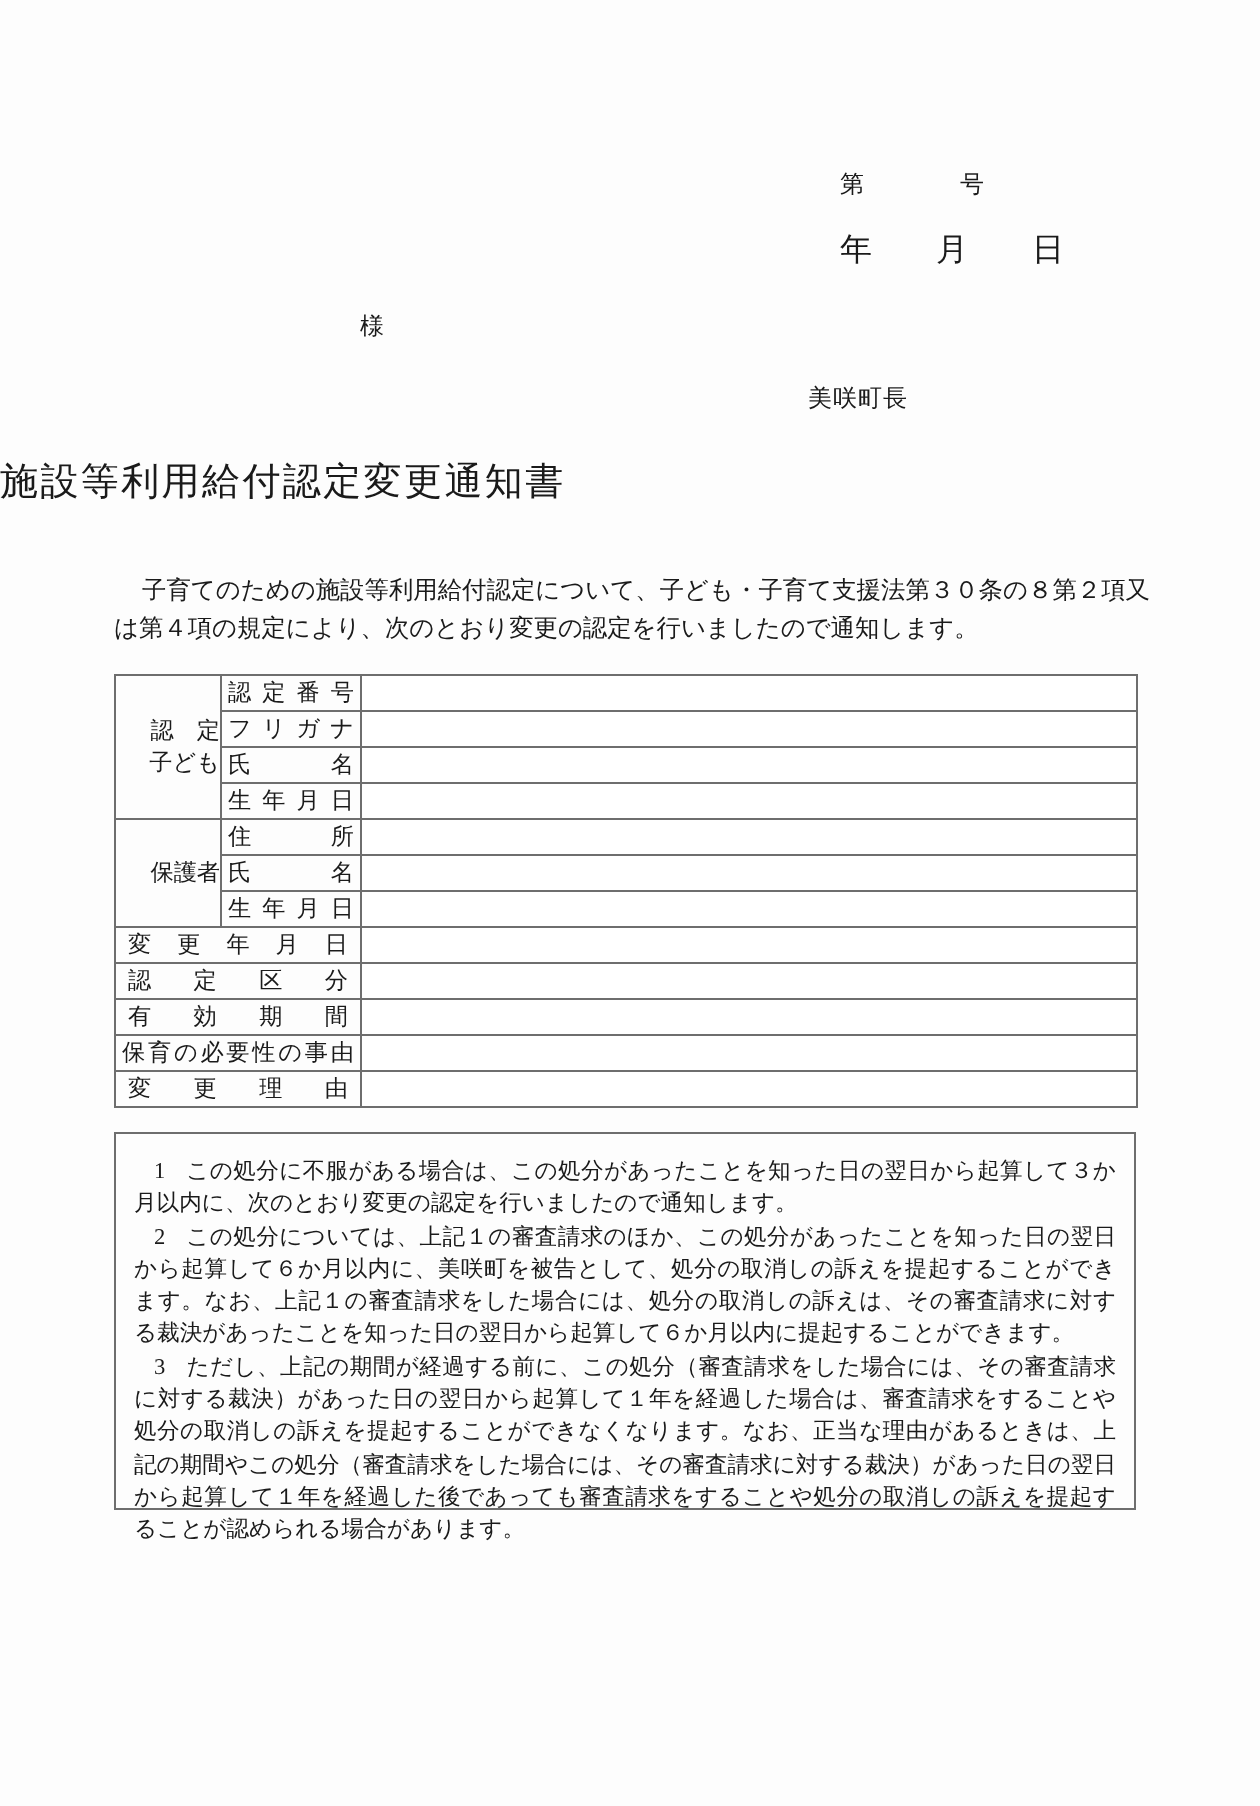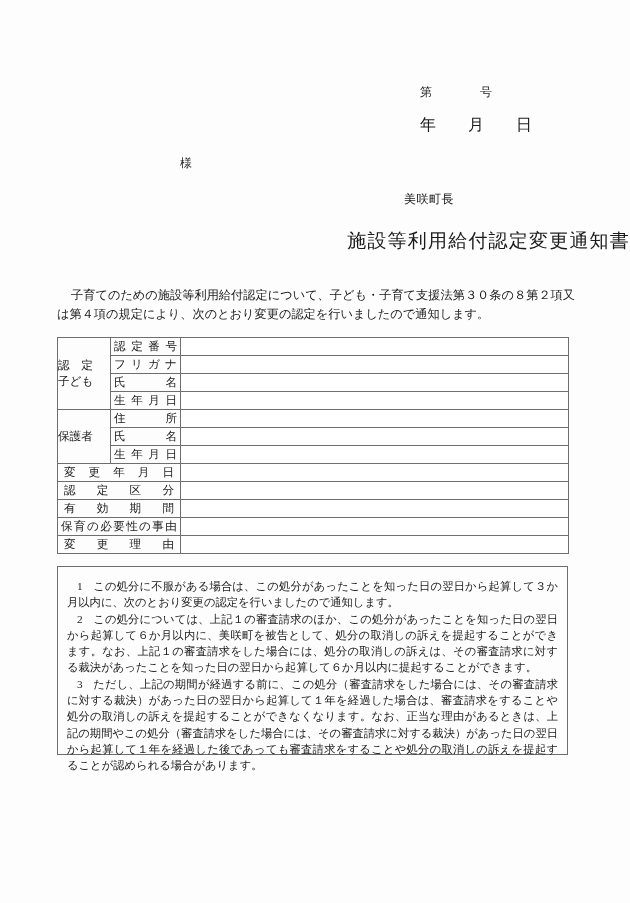--- a/index.html
+++ b/index.html
@@ -55,21 +55,21 @@
     font-size: 12px;
     letter-spacing: 0.5px;
   }
 
   
   .doc-title {
     position: absolute;
     left: 0;
     top: 228px;
     width: 630px;
-    text-align: right;
+    text-align: left;
     font-size: 19px;
     letter-spacing: 1.2px;
     font-weight: normal;
   }
 
   
   .lead {
     position: absolute;
     left: 57px;
     top: 286px;
@@ -110,21 +110,21 @@
     display: flex;
     justify-content: space-between;
     padding: 0 6px;
   }
   .spread-tight {
     display: flex;
     justify-content: space-between;
     padding: 0 3px;
   }
   .group-cell {
-    text-align: left;
+    text-align: right;
     line-height: 16px;
   }
   .tall-addr { height: 48px; }
   .value-cell { background: #ffffff; }
 
   
   .wide-label {
     text-align: center;
   }
 

